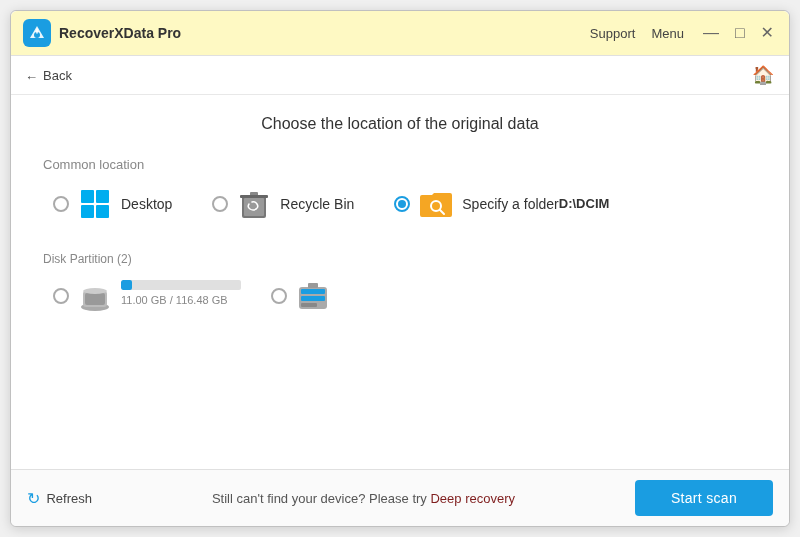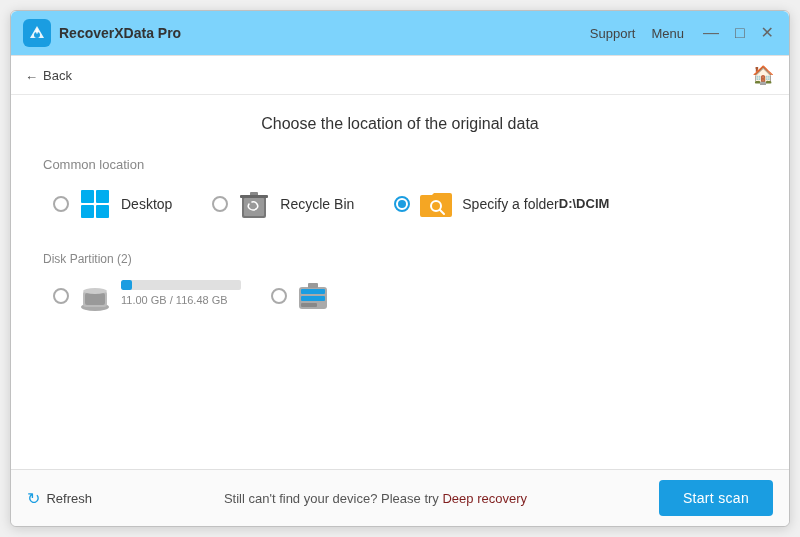--- a/index.html
+++ b/index.html
@@ -23,21 +23,21 @@
       flex-direction: column;
       box-shadow: 0 2px 12px rgba(0,0,0,0.15);
     }
     
     .title-bar {
       display: flex;
       align-items: center;
       justify-content: space-between;
       padding: 8px 12px;
       border-bottom: 1px solid #e0e0e0;
-      background: #7dd3fc;
+      background: #fef9c3;
       border-radius: 6px 6px 0 0;
       flex-shrink: 0;
     }
     .title-bar-left {
       display: flex;
       align-items: center;
       gap: 8px;
     }
     .app-logo {
       width: 28px;
@@ -269,21 +269,21 @@
       color: #555;
     }
     .footer-message a {
       color: #7f1d1d;
       text-decoration: none;
     }
     .start-scan-btn {
       background: #1a9de1;
       color: white;
       border: none;
-      padding: 10px 24px;
+      padding: 10px 36px;
       border-radius: 4px;
       font-size: 14px;
       font-weight: 500;
       cursor: pointer;
       letter-spacing: 0.3px;
     }
   </style>
 </head>
 <body>
 

